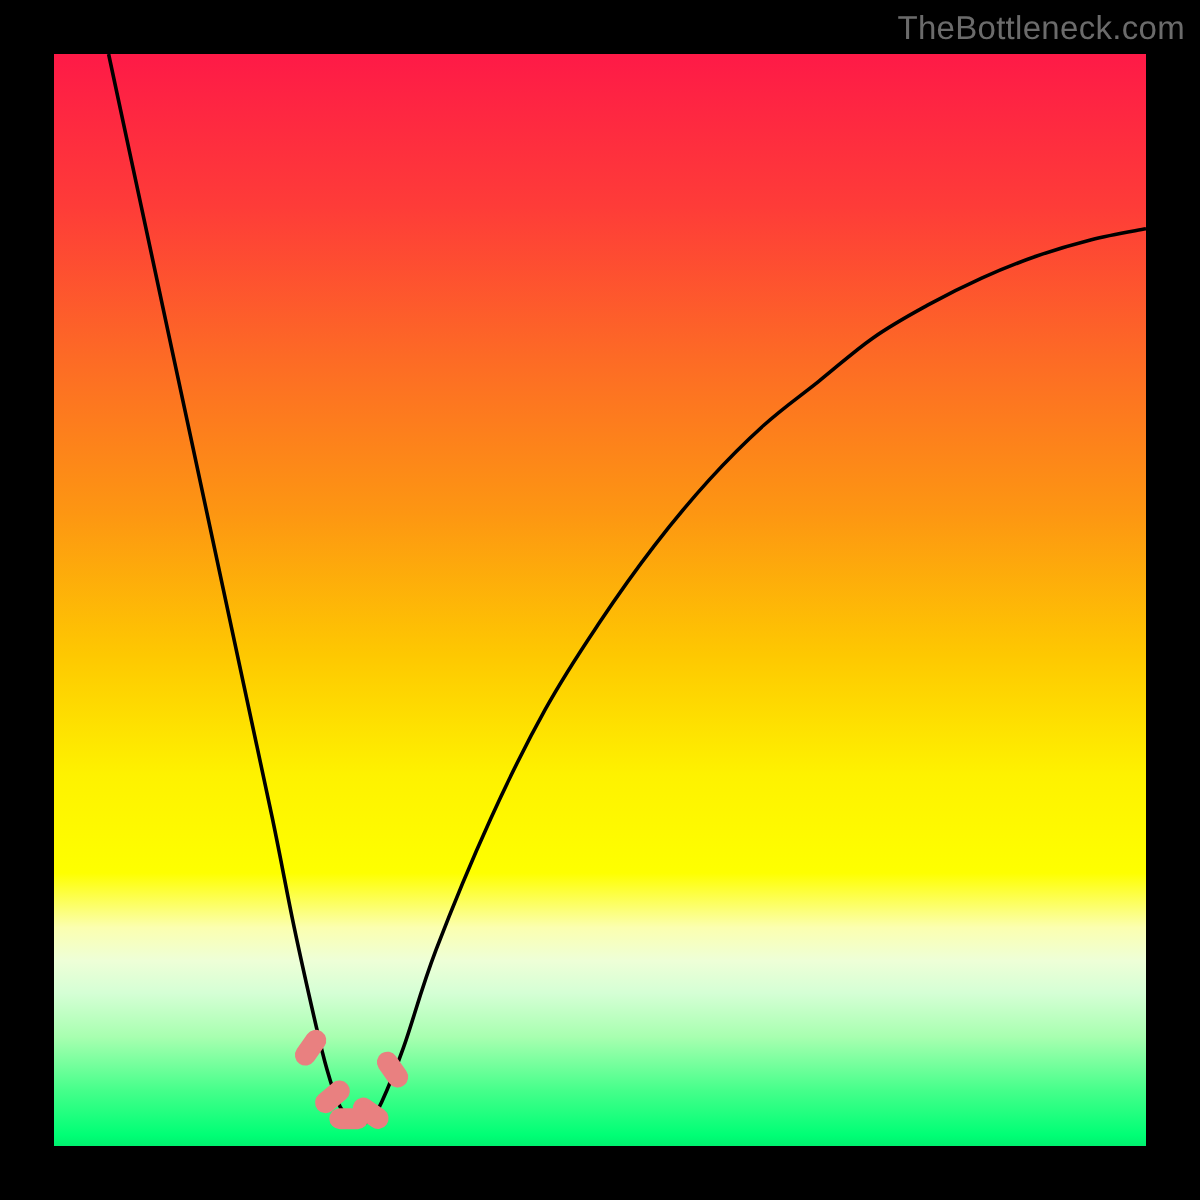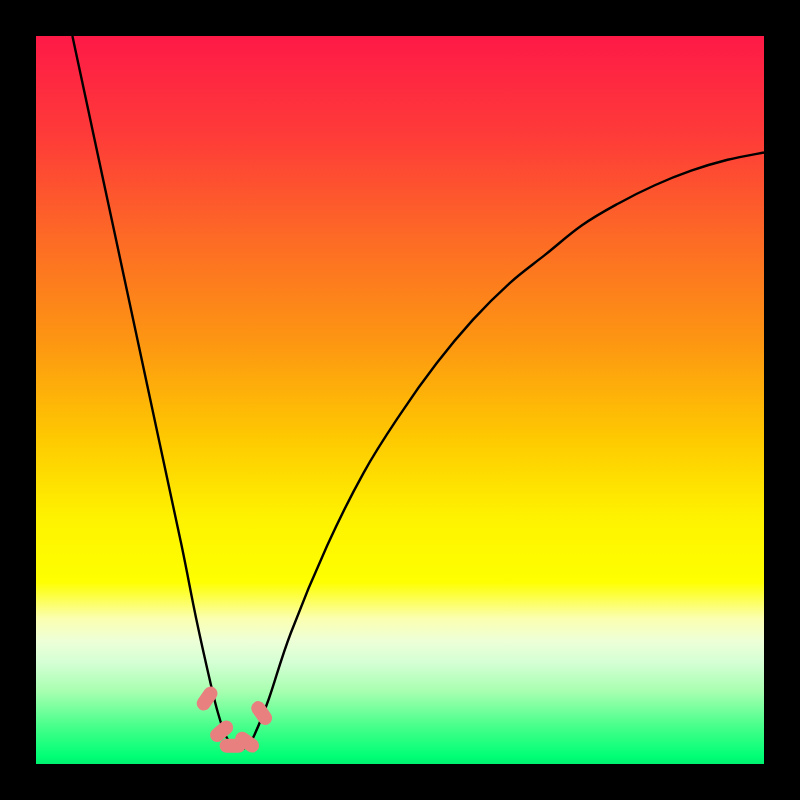--- a/index.html
+++ b/index.html
@@ -64,20 +64,21 @@
   }
   .marker {
     fill: #e98080;
     stroke: none;
   }
 </style>
 </head>
 <body>
 
 <div class="frame">
+  <div class="watermark">TheBottleneck.com</div>
 
   <div class="plot">
     <svg class="curve" viewBox="0 0 728 728" preserveAspectRatio="none">
       <path id="curve-path" class="curve-path" d="M 36.40 0.00 C 40.33 18.35, 50.38 65.23, 58.24 101.92 C 66.10 138.61, 72.22 167.15, 80.08 203.84 C 87.94 240.53, 94.06 269.07, 101.92 305.76 C 109.78 342.45, 115.90 370.99, 123.76 407.68 C 131.62 444.37, 139.05 478.15, 145.60 509.60 C 152.15 541.05, 154.92 557.50, 160.16 582.40 C 165.40 607.30, 170.79 630.88, 174.72 647.92 C 178.65 664.96, 179.38 667.87, 182.00 677.04 C 184.62 686.21, 186.66 692.98, 189.28 698.88 C 191.90 704.78, 193.94 707.18, 196.56 709.80 C 199.18 712.42, 201.22 713.44, 203.84 713.44 C 206.46 713.44, 208.50 712.42, 211.12 709.80 C 213.74 707.18, 214.47 707.40, 218.40 698.88 C 222.33 690.36, 226.41 680.83, 232.96 662.48 C 239.51 644.13, 244.32 624.48, 254.80 596.96 C 265.28 569.44, 278.10 538.43, 291.20 509.60 C 304.30 480.77, 314.50 460.39, 327.60 436.80 C 340.70 413.21, 350.90 398.22, 364.00 378.56 C 377.10 358.90, 387.30 344.64, 400.40 327.60 C 413.50 310.56, 423.70 298.33, 436.80 283.92 C 449.90 269.51, 460.10 259.31, 473.20 247.52 C 486.30 235.73, 496.50 228.88, 509.60 218.40 C 522.70 207.92, 532.90 198.45, 546.00 189.28 C 559.10 180.11, 569.30 174.65, 582.40 167.44 C 595.50 160.23, 605.70 155.14, 618.80 149.24 C 631.90 143.34, 642.10 139.27, 655.20 134.68 C 668.30 130.09, 678.50 127.04, 691.60 123.76 C 704.70 120.48, 721.45 117.79, 728.00 116.48"></path>
       <g id="markers-group">
           <rect x="158.08" y="655.48" width="26.00" height="14.00" rx="7.00" ry="7.00" class="marker" transform="rotate(-55 171.08 662.48)"></rect>
           <rect x="172.64" y="688.24" width="26.00" height="14.00" rx="7.00" ry="7.00" class="marker" transform="rotate(-40 185.64 695.24)"></rect>
           <rect x="183.56" y="702.80" width="26.00" height="14.00" rx="7.00" ry="7.00" class="marker" transform="rotate(0 196.56 709.80)"></rect>
           <rect x="198.12" y="699.16" width="26.00" height="14.00" rx="7.00" ry="7.00" class="marker" transform="rotate(35 211.12 706.16)"></rect>
           <rect x="212.68" y="670.04" width="26.00" height="14.00" rx="7.00" ry="7.00" class="marker" transform="rotate(55 225.68 677.04)"></rect>

